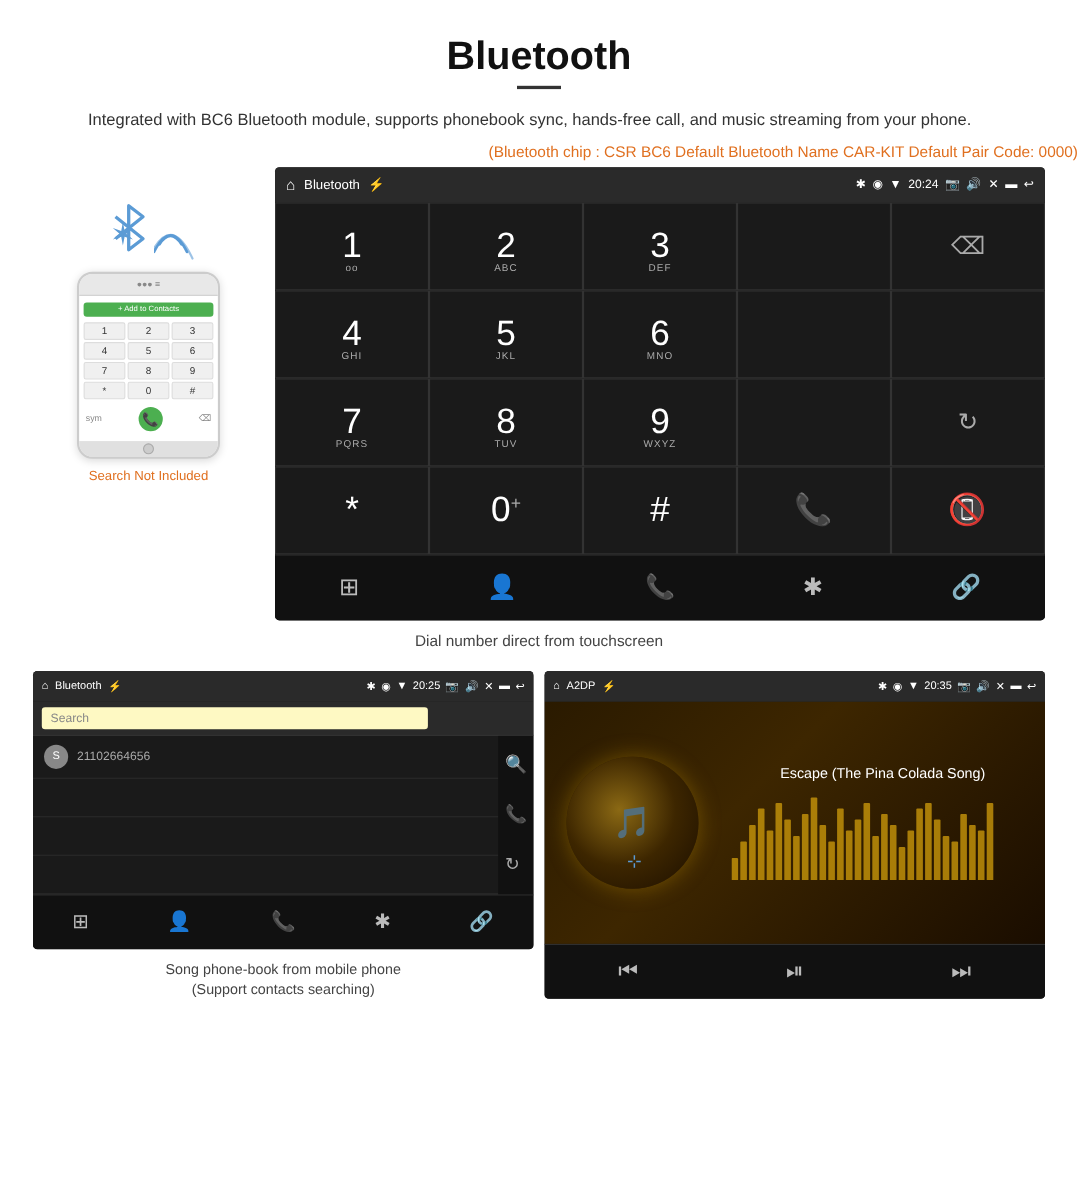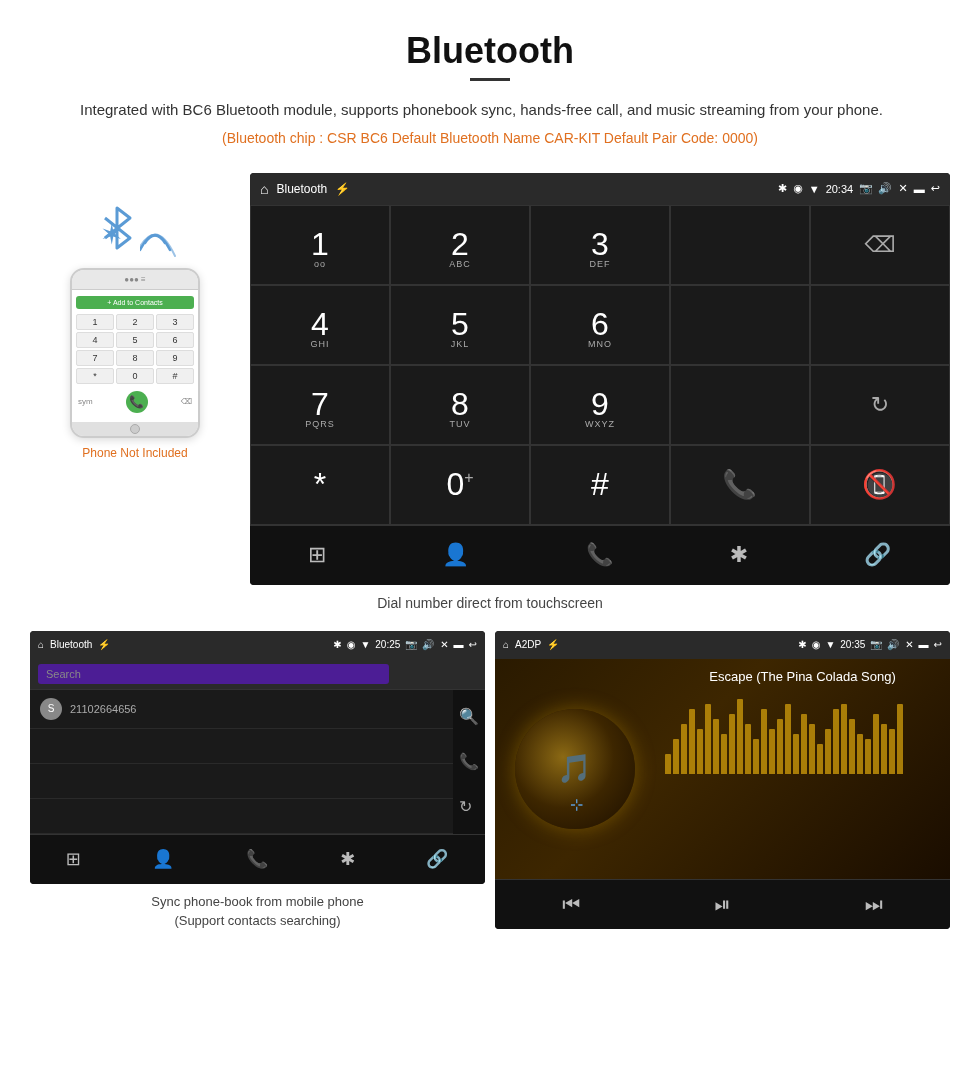--- a/index.html
+++ b/index.html
@@ -27,24 +27,24 @@
     }
     .subtitle {
       text-align: left;
       font-size: 15px;
       color: #333;
       line-height: 1.5;
       padding: 0 80px;
       margin-bottom: 8px;
     }
     .orange-info {
-      text-align: center;
+      text-align: right;
       font-size: 14px;
       color: #e07020;
-      margin-bottom: 27px;
+      margin-bottom: 6px;
       font-weight: 500;
     }
 
     
     .main-section {
       display: flex;
       flex-direction: row;
       align-items: flex-start;
       padding: 0 30px;
       margin-bottom: 10px;
@@ -270,21 +270,21 @@
       color: #fff;
       font-size: 10px;
       justify-content: space-between;
     }
     .pb-search-bar {
       background: #2a2a2a;
       padding: 5px 8px;
       border-bottom: 1px solid #333;
     }
     .pb-search-input {
-      background: #4c1d95;
+      background: #fef9c3;
       border-radius: 3px;
       padding: 4px 8px;
       width: 80%;
       font-size: 11px;
       color: #888;
     }
     .pb-contact-row {
       display: flex;
       align-items: center;
       padding: 8px 10px;
@@ -374,20 +374,21 @@
       position: absolute;
       bottom: 15px;
       left: 55px;
       font-size: 16px;
       color: #5b9bd5;
     }
     .music-info {
       flex: 1;
       display: flex;
       flex-direction: column;
+      justify-content: center;
       padding: 10px;
     }
     .music-song-title {
       color: #fff;
       font-size: 13px;
       margin-bottom: 10px;
       text-align: center;
     }
     .music-eq-bars {
       display: flex;
@@ -470,37 +471,37 @@
           <span style="font-size:8px;color:#888">sym</span>
           <div class="phone-call-btn">📞</div>
           <span style="font-size:8px;color:#888">⌫</span>
         </div>
       </div>
       <div class="phone-bottom">
         <div class="phone-home-btn"></div>
       </div>
     </div>
 
-    <div class="phone-not-included">Phone Not Included</div>
+    <div class="phone-not-included">Search Not Included</div>
   </div>
 
   <div class="car-screen-main">
     <div class="car-screen">
 
       <div class="car-status-bar">
         <div class="status-left">
           <span class="home-icon">⌂</span>
           <span>Bluetooth</span>
           <span>⚡</span>
         </div>
         <div class="status-right">
           <span>✱</span>
           <span>◉</span>
           <span>▼</span>
-          <span>20:34</span>
+          <span>20:24</span>
           <span>📷</span>
           <span>🔊</span>
           <span>✕</span>
           <span>▬</span>
           <span>↩</span>
         </div>
       </div>
 
       <div class="dialpad-area">
 
@@ -630,21 +631,21 @@
 
       <div class="pb-nav-bar">
         <span class="pb-nav-icon">⊞</span>
         <span class="pb-nav-icon" style="color:#e8a020">👤</span>
         <span class="pb-nav-icon">📞</span>
         <span class="pb-nav-icon">✱</span>
         <span class="pb-nav-icon">🔗</span>
       </div>
     </div>
     <div class="bottom-caption">
-      <span style="white-space:pre-line">Sync phone-book from mobile phone
+      <span style="white-space:pre-line">Song phone-book from mobile phone
 (Support contacts searching)</span>
     </div>
   </div>
 
   <div class="bottom-card">
     <div class="music-screen">
 
       <div class="music-status-bar">
         <div style="display:flex;align-items:center;gap:6px">
           <span>⌂</span>

